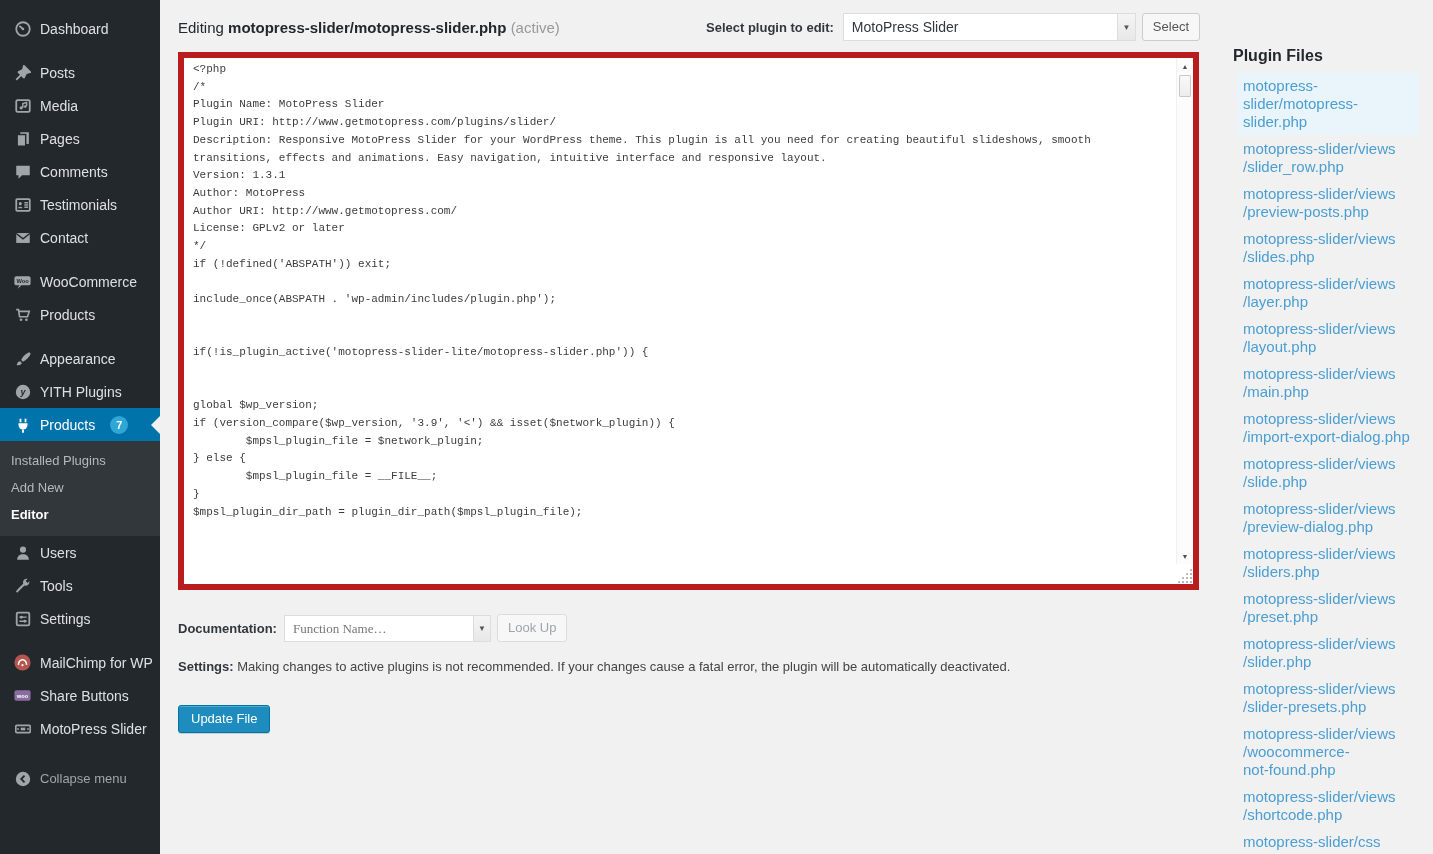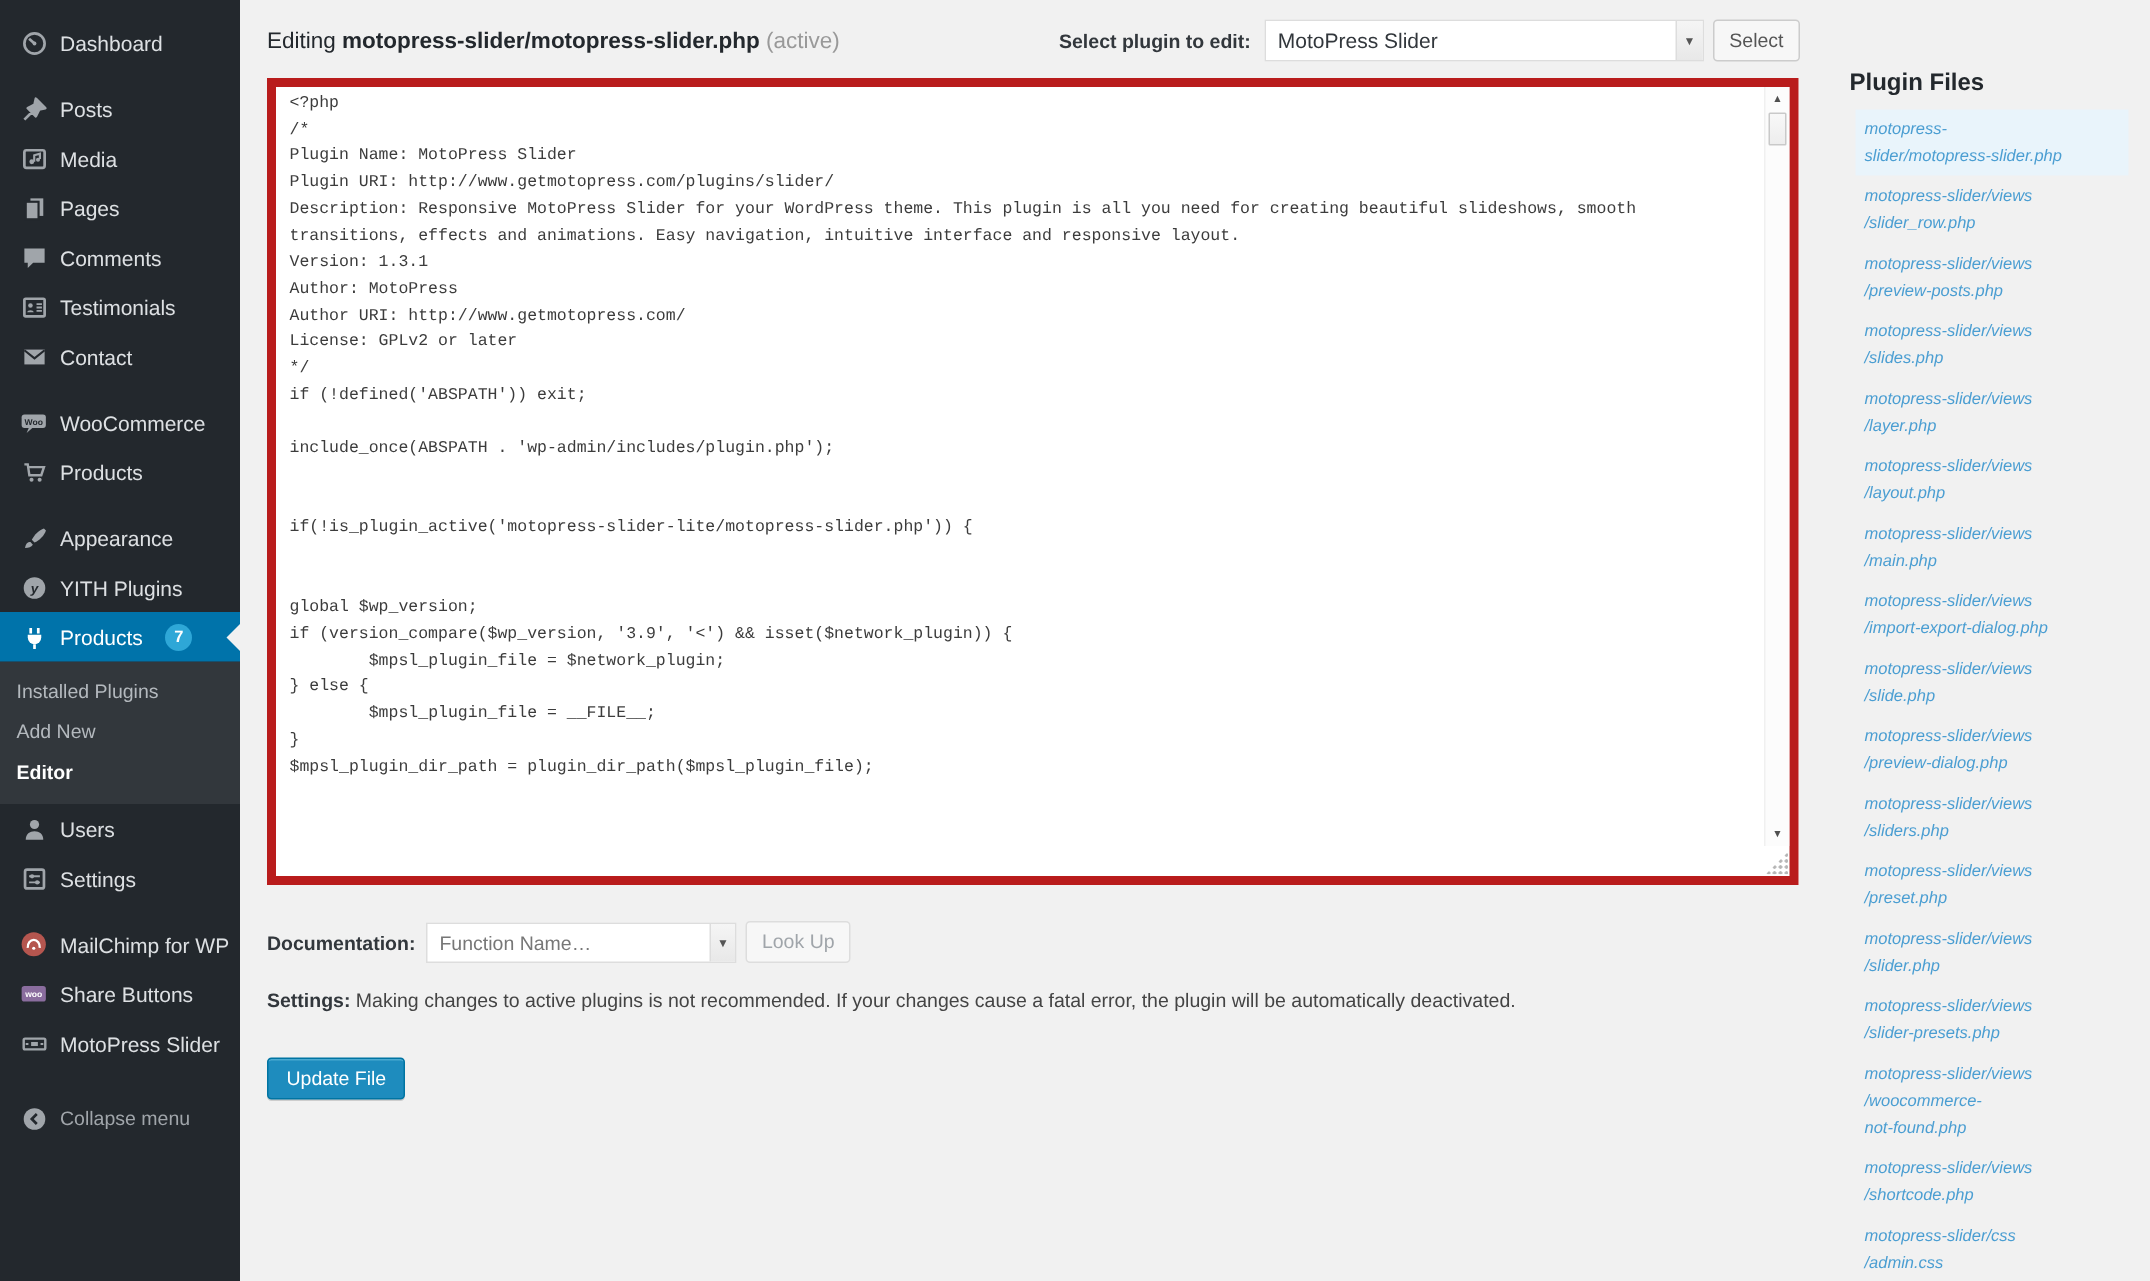--- a/index.html
+++ b/index.html
@@ -100,38 +100,38 @@
   .resize-grip {
     position:absolute; right:1px; bottom:1px; width:15px; height:15px;
     background-image:radial-gradient(#b5b5b5 1px, transparent 1.4px);
     background-size:4px 4px;
     clip-path:polygon(100% 0, 100% 100%, 0 100%);
   }
 
   
   .doc-row { display:flex; align-items:center; margin-top:24px; }
   .doc-label { font-size:13px; font-weight:bold; color:#32373c; margin-right:7px; }
-  .doc-select { display:flex; height:27px; border:1px solid #ddd; background:#fff; }
+  .doc-select { display:flex; height:27px; border:1px solid #ddd; background:#fff;font-family:Liberation Serif, serif; }
   .doc-select .val { width:188px; padding:0 8px; font-size:13px; color:#777; line-height:25px; }
   .doc-select .arrow-btn {
     width:17px; border-left:1px solid #ddd; background:linear-gradient(#f5f5f5,#e8e8e8);
     display:flex; align-items:center; justify-content:center; font-size:8px; color:#555;
   }
   .warning-line { margin:17px 0 0; font-size:13px; color:#444; }
   .warning-line b { color:#32373c; }
   .update-row { margin-top:31px; }
 
   
   .plugin-files { width:233px; flex:0 0 233px; padding:47px 14px 0 33px; }
   .pf-title { margin:0 0 12px; font-size:16px; font-weight:bold; color:#23282d; }
   .pf-list { list-style:none; margin:0; padding:0 0 0 10px; }
   .pf-list li { margin-bottom:9px; }
   .pf-list a {
-    color:#4b9ed2; text-decoration:none; font-size:11px; line-height:18px;
-    white-space:pre-line; display:inline-block;font-style:italic;
+    color:#4b9ed2; text-decoration:none; font-size:15px; line-height:18px;
+    white-space:pre-line; display:inline-block;
   }
   .pf-list li.active-file { background:#e9f4fb; margin:-4px 0 5px -6px; padding:4px 4px 4px 6px; }
   svg text { font-family:"Liberation Sans", sans-serif; }
 </style>
 </head>
 <body>
 
 <div class="app">
 
   <aside class="adminmenu">
@@ -278,20 +278,28 @@
     <div class="mi">
       <span class="ico">
         <svg width="18" height="18" viewBox="0 0 20 20">
             <circle cx="10" cy="6.3" r="3.4" fill="#a0a5aa"></circle>
             <path d="M3.5 17.5c0-4.2 3-6.2 6.5-6.2s6.5 2 6.5 6.2z" fill="#a0a5aa"></path>
           </svg>
       </span>
       <span class="lbl">Users</span>
     </div>
 
+    <div class="mi">
+      <span class="ico">
+        <svg width="18" height="18" viewBox="0 0 20 20">
+            <path d="M17 4.5a4.2 4.2 0 0 1-5.4 5L6 15.1 3.6 17.5l-1.4-1.4L4.6 13l5.6-5.6A4.2 4.2 0 0 1 15.3 2l-2.4 2.4 2.4 2.4z" fill="#a0a5aa"></path>
+          </svg>
+      </span>
+      <span class="lbl">Tools</span>
+    </div>
 
     <div class="mi">
       <span class="ico">
         <svg width="18" height="18" viewBox="0 0 20 20">
             <rect x="3" y="3" width="14" height="14" rx="1.5" fill="none" stroke="#a0a5aa" stroke-width="2"></rect>
             <path d="M6 8h8M6 12.5h8" stroke="#a0a5aa" stroke-width="1.4"></path>
             <circle cx="8.2" cy="8" r="1.6" fill="#a0a5aa"></circle>
             <circle cx="12" cy="12.5" r="1.6" fill="#a0a5aa"></circle>
           </svg>
       </span>

